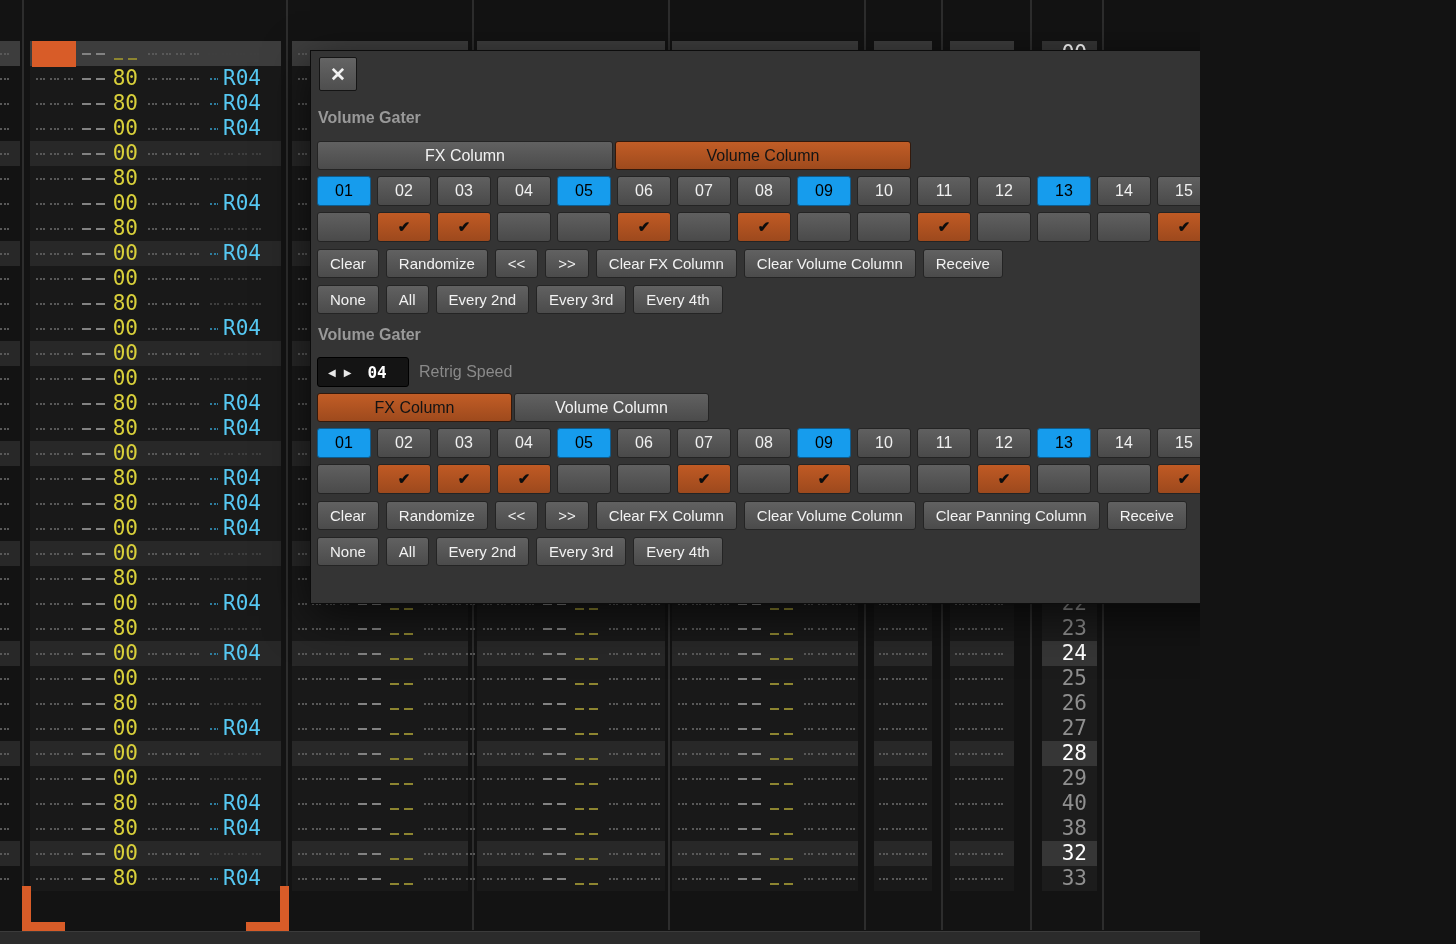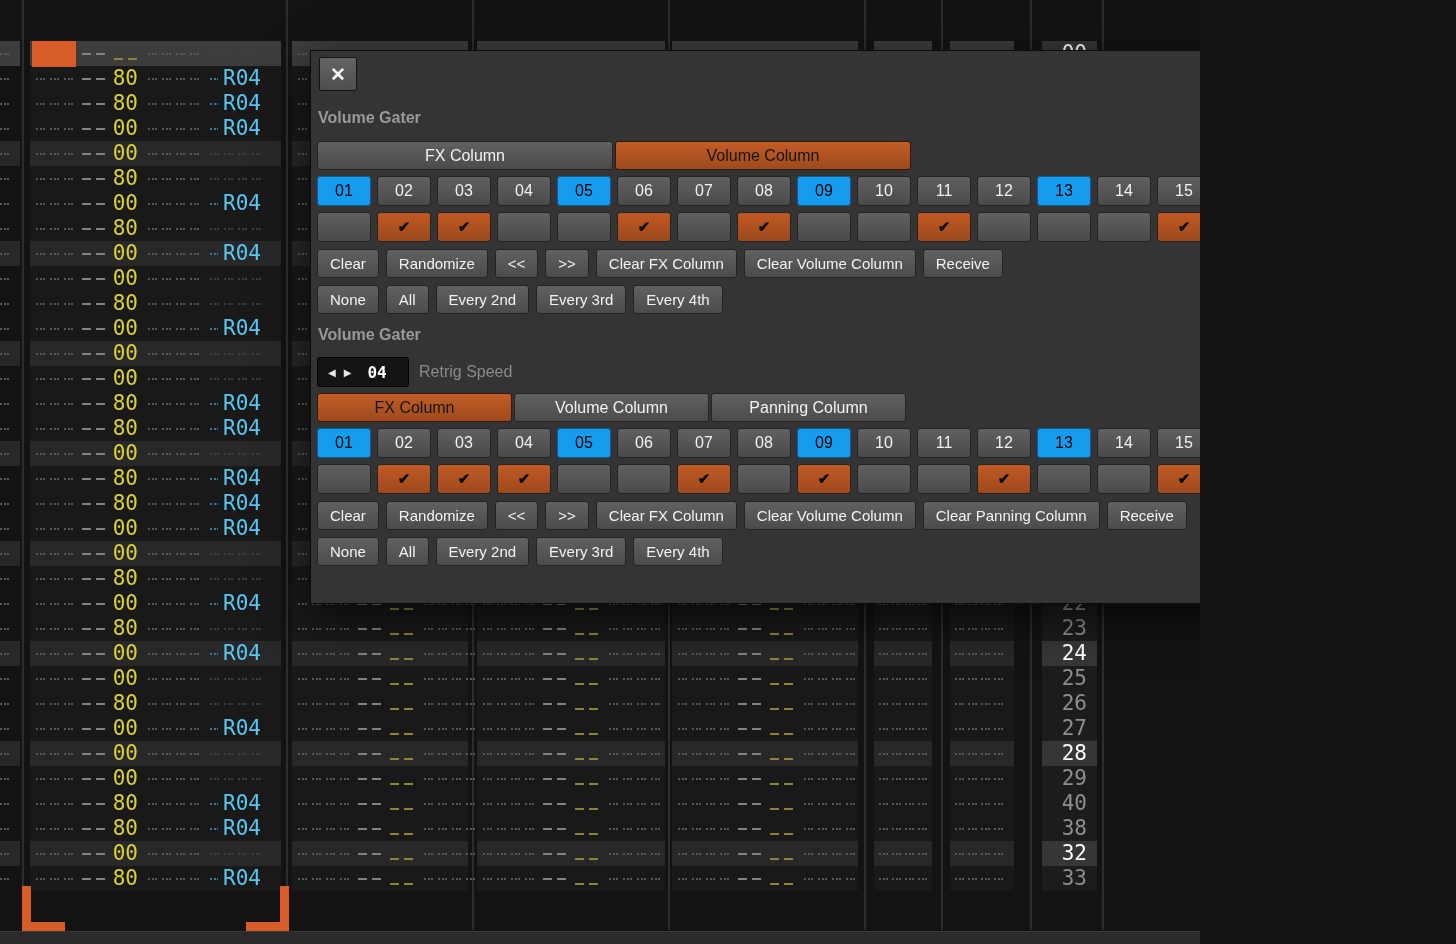--- a/index.html
+++ b/index.html
@@ -2654,21 +2654,20 @@
       <div class="stepper" style="width:92px">
         <span class="arr">◀</span>
         <span class="arr">▶</span>
         <span class="sval">04</span>
       </div>
       <div class="dimlabel">Retrig Speed</div>
     </div>
     <div class="row" style="top:342px;gap:2px" id="ret-columns">
         <div class="btn colbtn orange" style="width: 195px;">FX Column</div>
         <div class="btn colbtn" style="width: 195px;">Volume Column</div>
-        <div class="btn colbtn" style="width: 195px;">Panning Column</div>
       </div>
     <div class="row" style="top:377px">
       <div class="tiles" id="ret-steps">
           <div class="step on">01</div>
           <div class="step">02</div>
           <div class="step">03</div>
           <div class="step">04</div>
           <div class="step on">05</div>
           <div class="step">06</div>
           <div class="step">07</div>

